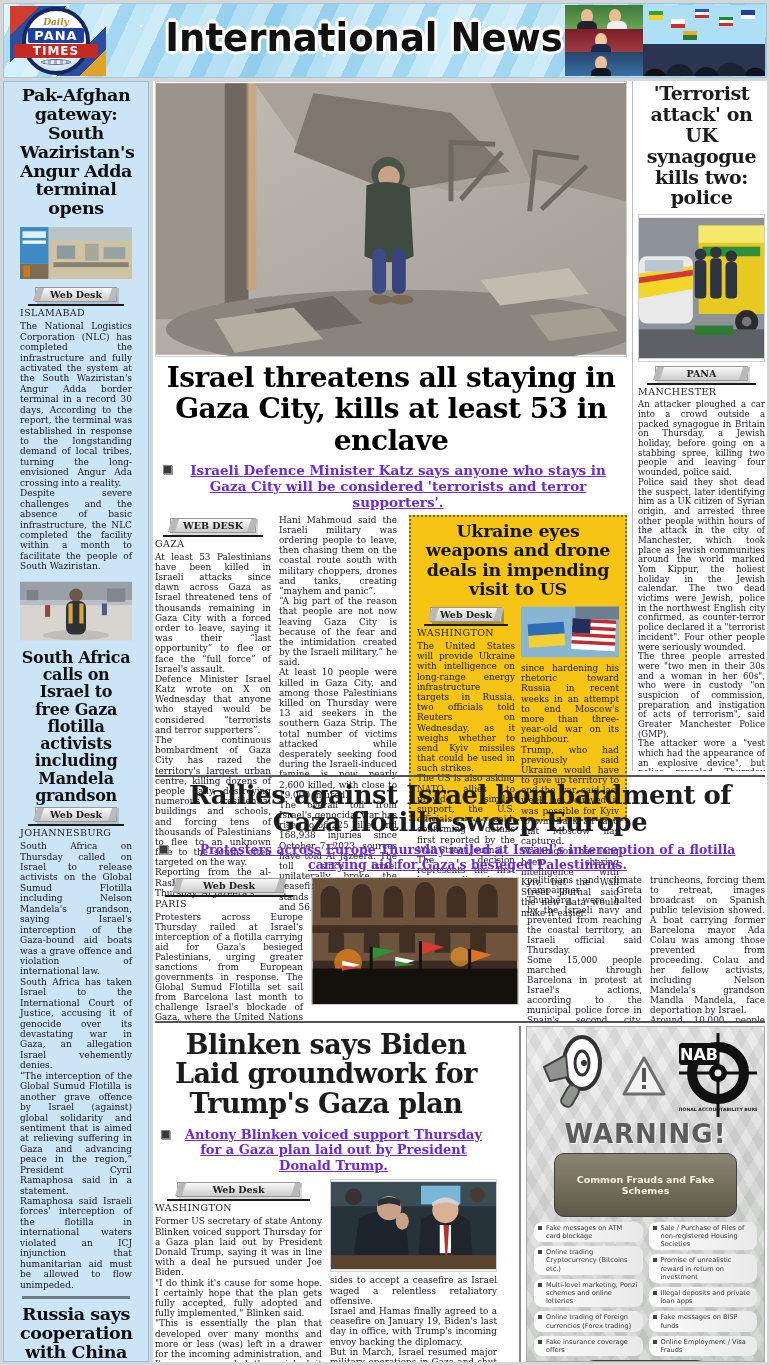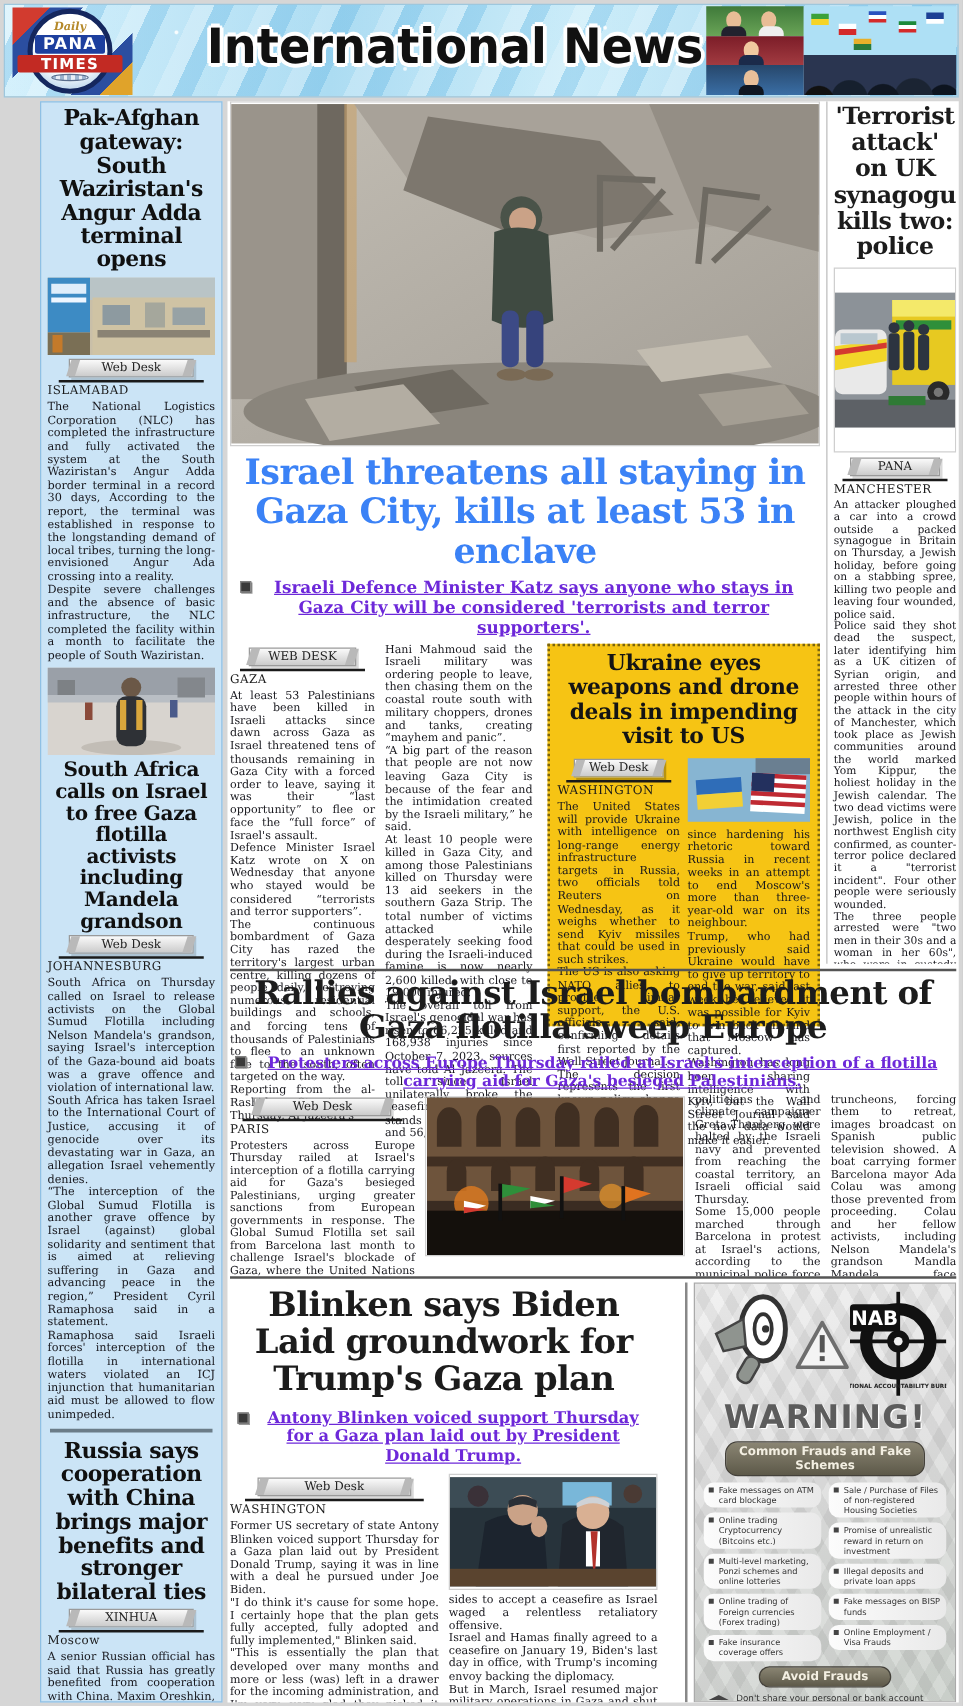--- a/index.html
+++ b/index.html
@@ -48,46 +48,46 @@
     background:radial-gradient(circle at 10% 120%, #111 0 12px, transparent 13px),
                radial-gradient(circle at 30% 110%, #16202e 0 14px, transparent 15px),
                radial-gradient(circle at 52% 118%, #101722 0 13px, transparent 14px),
                radial-gradient(circle at 72% 108%, #1b2433 0 15px, transparent 16px),
                radial-gradient(circle at 92% 116%, #0d141f 0 12px, transparent 13px); }
 
   
   .content-row { display:flex; margin-top:3px; gap:4px; height:1281px; }
 
   
-  .left-rail { width:146px; background:#cbe4f6; border:1px solid #8fc0e4; padding:4px 5px; overflow:hidden;margin-left:29px; }
+  .left-rail { width:146px; background:#cbe4f6; border:1px solid #8fc0e4; padding:4px 16px; overflow:hidden; }
   .rail-article { margin-bottom:4px; }
   .rail-hr { border:0; border-top:3px solid #6b7c88; margin:6px 2px; }
   .rail-headline { font-weight:bold; text-align:center; line-height:1.08; color:#101010; }
   .hl-17 { font-size:17.5px; letter-spacing:-0.4px; }
   .hl-16 { font-size:16px; letter-spacing:-0.3px; }
   .rail-photo { width:100%; height:62px; margin:4px 0 3px; display:block; }
 
-  .tag-ribbon { width:74%; margin:3px auto 0; text-align:center; font-size:9.5px; font-weight:normal; color:#222;
+  .tag-ribbon { width:74%; margin:3px auto 0; text-align:center; font-size:9.5px; font-weight:bold; color:#222;
     background:linear-gradient(180deg,#fafafa,#cbcbcb); border:1px solid #9a9a9a; padding:1px 0; position:relative;
     box-shadow:2px 2px 0 rgba(0,0,0,.15); }
   .tag-ribbon::before, .tag-ribbon::after { content:""; position:absolute; top:0; width:7px; height:100%; background:#b9b9b9; }
   .tag-ribbon::before { left:-1px; transform:skewX(-18deg); }
   .tag-ribbon::after { right:-1px; transform:skewX(-18deg); }
   .tag-underline { width:86%; height:2px; background:#1a1a1a; margin:2px auto 1px; }
   .dateline { font-size:9.5px; letter-spacing:.4px; color:#1a1a1a; margin-bottom:3px; }
 
   .body-text { font-size:8.9px; line-height:1.145; text-align:justify; white-space:pre-line; color:#16161c; }
   .rail-article .body-text { font-size:9px; line-height:1.16; }
 
   
   .middle { flex:1; display:flex; flex-direction:column; overflow:hidden; background:#fff; padding:0 2px; }
   .top-row { display:flex; height:690px; }
   .main-article { width:478px; padding-right:5px; border-right:1px solid #bdbdbd; }
   .main-photo { width:100%; height:276px; display:block; border:1px solid #cfcfcf; }
-  .main-headline { font-size:28px; font-weight:bold; text-align:center; line-height:1.12; margin-top:5px; color:#3b82f6; letter-spacing:-0.5px; }
+  .main-headline { font-size:28px; font-weight:bold; text-align:center; line-height:1.12; margin-top:5px; color:#000000; letter-spacing:-0.5px; }
   .standfirst { display:flex; align-items:flex-start; gap:5px; margin:6px 8px 4px; }
   .sq-bullet { width:9px; height:9px; background:#3a3a3a; border:1px solid #888; box-shadow:1px 1px 0 #999; flex:none; margin-top:3px; }
   .standfirst-text { flex:1; text-align:center; font-size:13.5px; font-weight:bold; line-height:1.2; color:#6d28d9;text-decoration:underline; }
   .main-body { display:flex; gap:8px; margin-top:4px; }
   .main-bcol { width:116px; }
   .main-bcol2 { width:118px; }
 
   .ukraine-box { flex:1; margin-left:4px; background:#f6c414; border:2px dotted #7a6410; padding:5px 6px; height:306px; align-self:flex-start; }
   .ukraine-headline { font-size:17.5px; font-weight:bold; text-align:center; line-height:1.12; color:#141414; letter-spacing:-0.3px; }
   .ukraine-cols { display:flex; gap:6px; margin-top:4px; }
@@ -127,21 +127,21 @@
   
   .nab-ad { flex:1; border:1px solid #aaa; position:relative; overflow:hidden; padding:6px 7px;
     font-family:"DejaVu Sans","Liberation Sans",sans-serif;
     background:
       repeating-linear-gradient(60deg, rgba(160,160,160,.14) 0 9px, rgba(255,255,255,.12) 9px 18px),
       repeating-linear-gradient(-60deg, rgba(140,140,140,.12) 0 11px, rgba(245,245,245,.1) 11px 22px),
       linear-gradient(160deg,#efefef 0%, #dcdcdc 45%, #c9cfc9 100%); }
   .nab-top { display:flex; align-items:flex-start; justify-content:space-between; height:86px; }
   .nab-warning { text-align:center; font-size:26px; font-weight:bold; color:#5c5c5c; letter-spacing:1px; text-shadow:1px 1px 0 #fff; }
   .pill { margin:4px auto 5px; width:82%; text-align:center; color:#f3efe2; font-weight:bold; font-size:9.5px;
-    background:linear-gradient(180deg,#8a8573,#5d5949); border:1px solid #44413a; border-radius:10px; padding:2px 0; }
+    background:linear-gradient(180deg,#8a8573,#5d5949); border:1px solid #44413a; border-radius:10px; padding:20px 0; }
   .fraud-cols { display:flex; gap:6px; }
   .fraud-col { flex:1; display:flex; flex-direction:column; gap:4px; }
   .fraud-item { display:flex; gap:4px; background:linear-gradient(90deg,#fcfcfc,#e9e9e9); border-radius:8px; padding:2px 4px;
     font-size:6.6px; color:#333; line-height:1.25; }
   .fraud-item .dot { width:4px; height:4px; background:#444; flex:none; margin-top:2px; }
   .avoid-list { margin-top:4px; display:flex; flex-direction:column; gap:5px; }
   .avoid-item { display:flex; align-items:center; gap:6px; font-size:7px; color:#333; line-height:1.25; padding:0 4px; }
   .avoid-icon { flex:none; }
 </style>
 </head>

